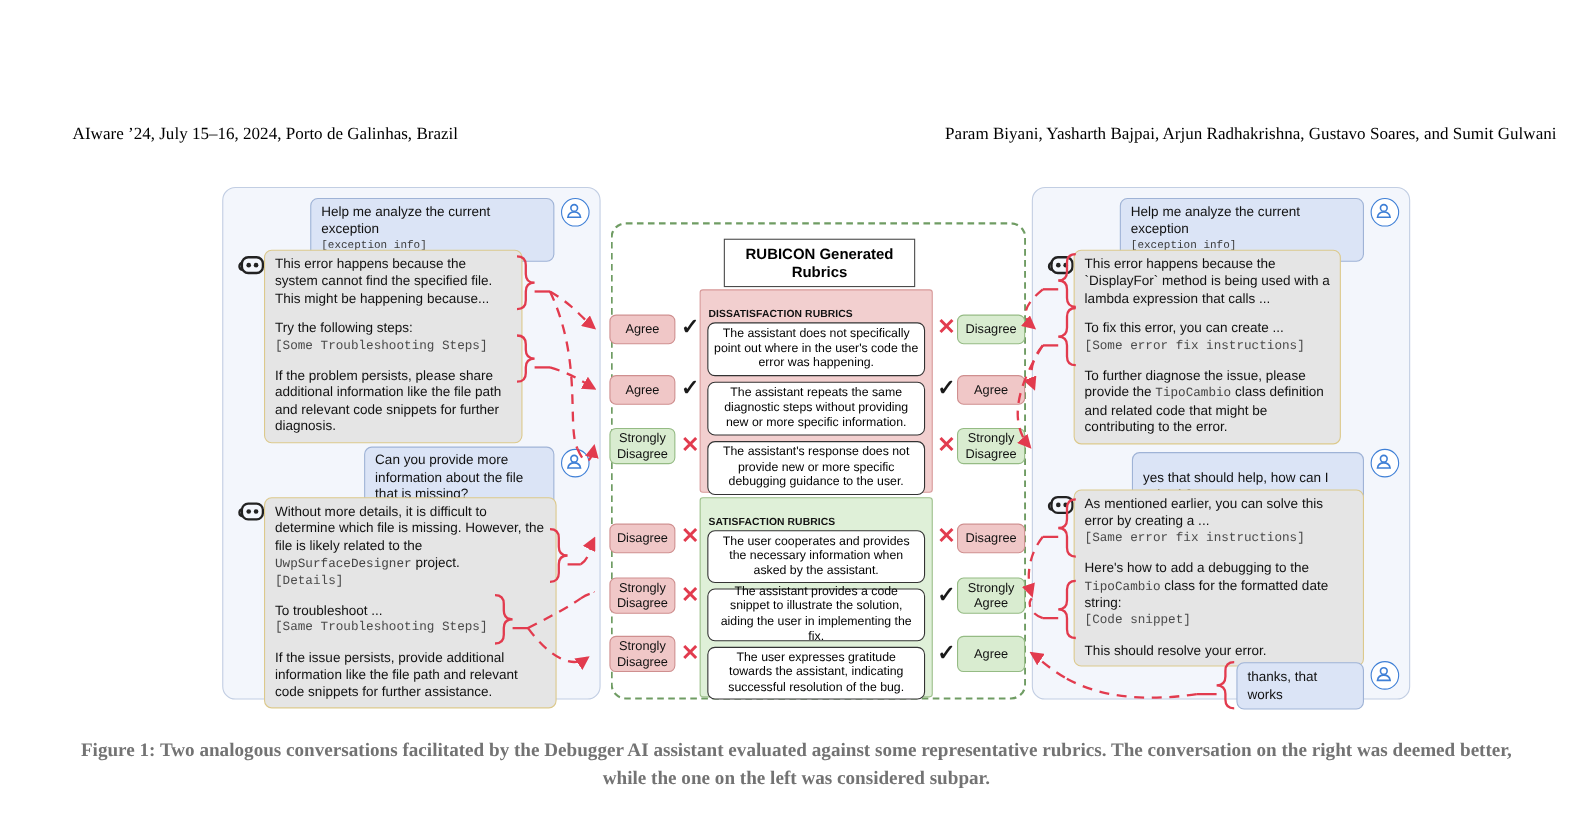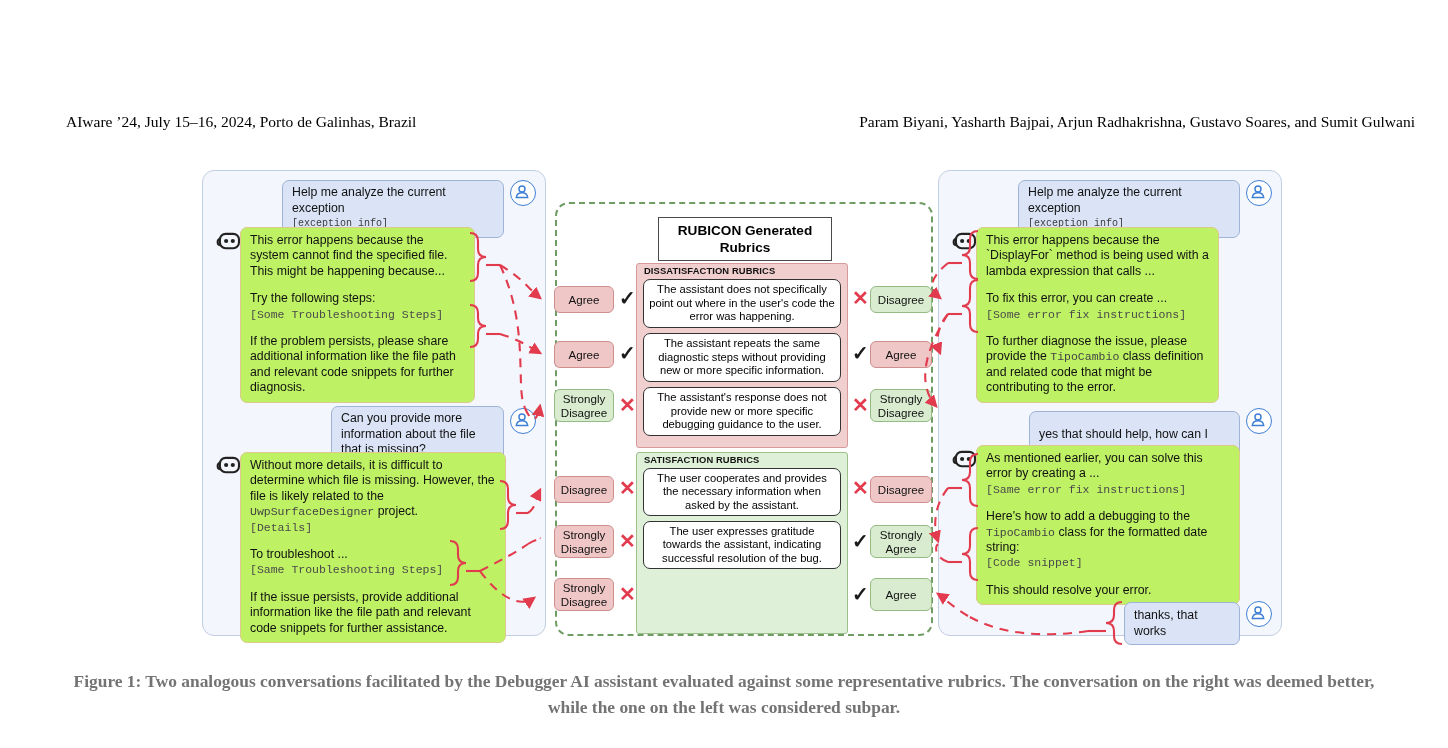--- a/index.html
+++ b/index.html
@@ -62,21 +62,21 @@
   .user-bubble .mono {
     font-family: "Liberation Mono", monospace;
     font-size: 10px;
     color: #3a3a3a;
     display: block;
   }
 
   
   .bot-bubble {
     position: absolute;
-    background: #bef264;
+    background: #e5e5e5;
     border: 1.2px solid #dcc98c;
     border-radius: 7px;
     box-sizing: border-box;
     padding: 5px 9px 6px 9px;
     font-size: 12.3px;
     line-height: 15.4px;
     color: #111;
   }
   .bot-bubble p { margin: 0 0 12px 0; }
   .bot-bubble p:last-child { margin-bottom: 0; }
@@ -129,21 +129,21 @@
     font-size: 13.6px;
     font-weight: bold;
     line-height: 17px;
     color: #000;
   }
 
   .rubric-group {
     position: absolute;
     box-sizing: border-box;
     border-radius: 3px;
-    padding: 0 6px 6px 6px;
+    padding: 14px 6px 6px 6px;
   }
   #group-dissat {
     left: 636px; top: 105px; width: 212px; height: 185px;
     background: #f2cfcf;
     border: 1.3px solid #d79a9a;
   }
   #group-sat {
     left: 636px; top: 294px; width: 212px; height: 182px;
     background: #dff0d8;
     border: 1.3px solid #9dc08b;
@@ -354,20 +354,21 @@
   <div class="rubric-group" id="group-dissat">
     <div class="group-title">DISSATISFACTION RUBRICS</div>
     <div class="rubric-card">The assistant does not specifically point out where in the user's code the error was happening.</div>
     <div class="rubric-card">The assistant repeats the same diagnostic steps without providing new or more specific information.</div>
     <div class="rubric-card">The assistant's response does not provide new or more specific debugging guidance to the user.</div>
   </div>
 
   <div class="rubric-group" id="group-sat">
     <div class="group-title">SATISFACTION RUBRICS</div>
     <div class="rubric-card">The user cooperates and provides the necessary information when asked by the assistant.</div>
+    <div class="rubric-card">The assistant provides a code snippet to illustrate the solution, aiding the user in implementing the fix.</div>
     <div class="rubric-card">The user expresses gratitude towards the assistant, indicating successful resolution of the bug.</div>
   </div>
 
   <div class="chip neg" style="left:554px; top:128px; width:60px; height:27px;">Agree</div>
   <div class="mark tick" style="left:619px; top:131px;">✓</div>
 
   <div class="chip neg" style="left:554px; top:183px; width:60px; height:27px;">Agree</div>
   <div class="mark tick" style="left:619px; top:186px;">✓</div>
 
   <div class="chip pos" style="left:554px; top:231px; width:60px; height:33px;">Strongly Disagree</div>

